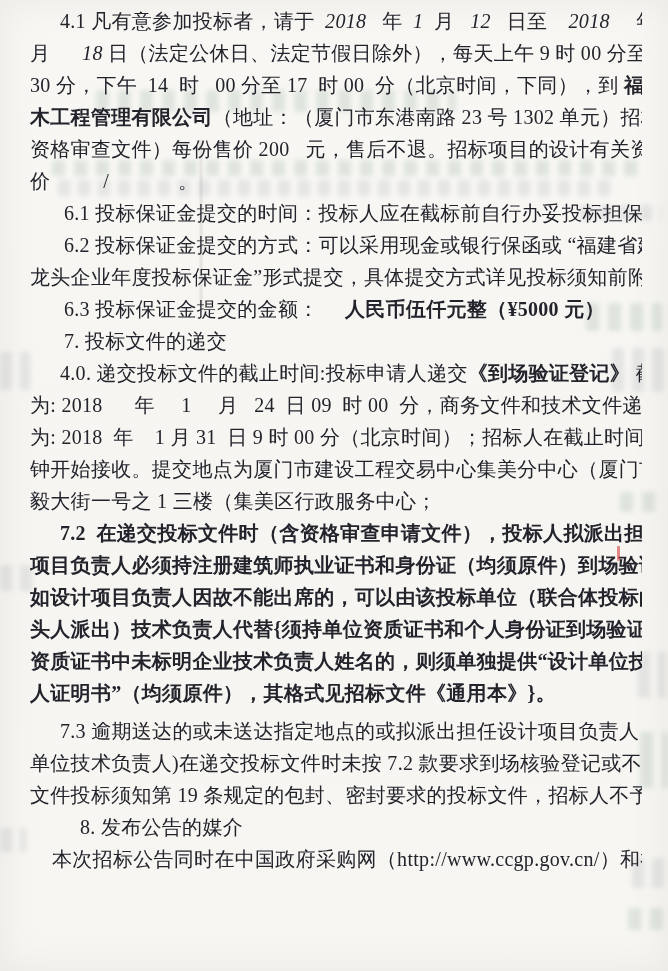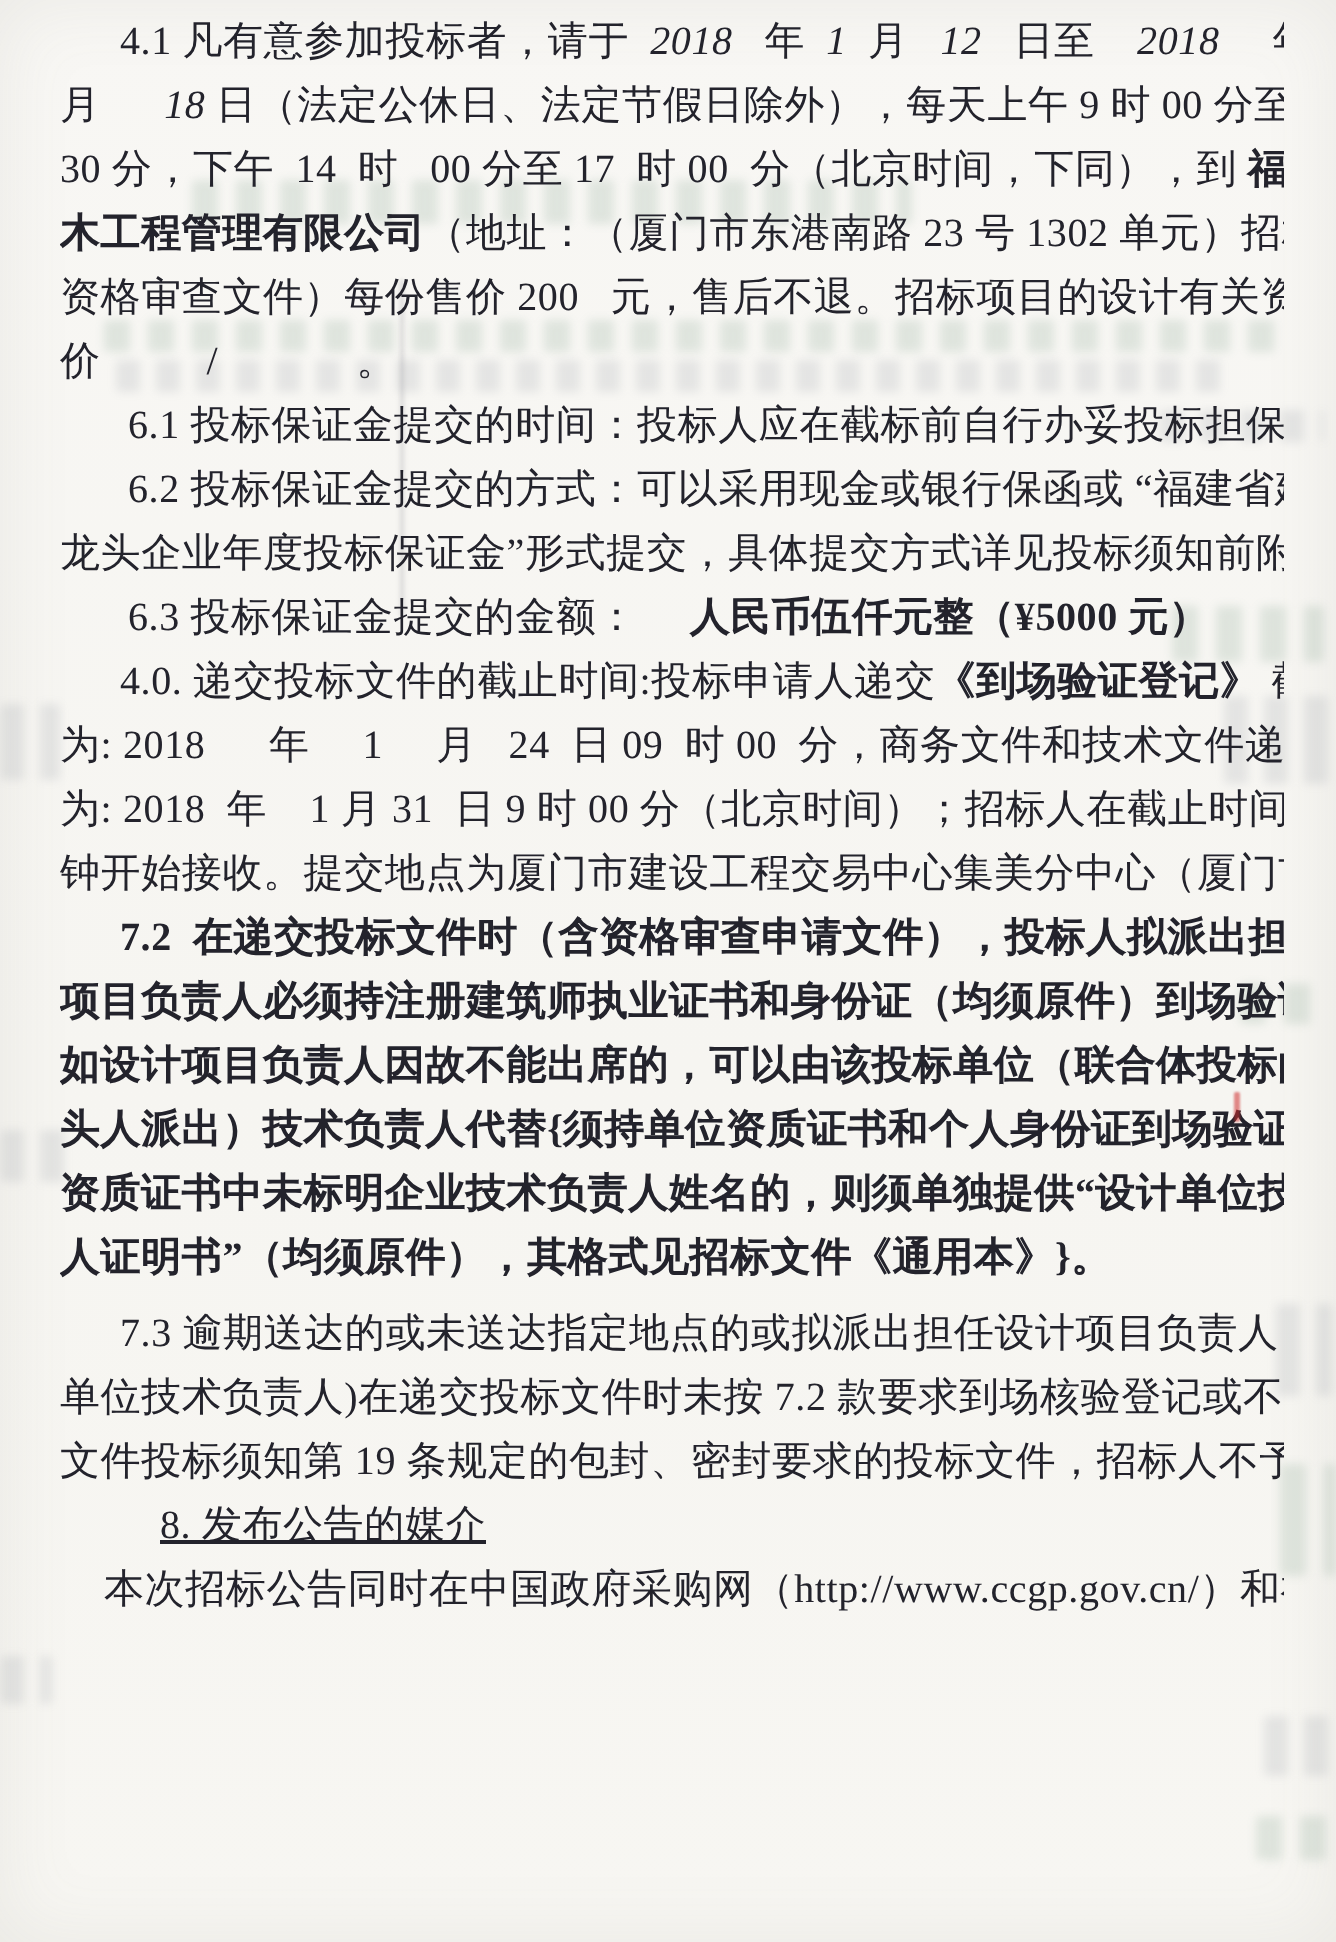--- a/index.html
+++ b/index.html
@@ -15,21 +15,21 @@
   }
   .doc {
     position: relative;
     z-index: 2;
     padding: 5px 26px 0 30px;
     font-size: 20px;
     line-height: 32px;
   }
   .line { white-space: pre; height: 32px; overflow: hidden; }
   .para .line:first-child { text-indent: 30px; }
-  .para[data-name="paragraph-clause-8"]   .line:first-child { text-indent: 50px; text-decoration: underline; }
+  .para[data-name="paragraph-clause-8"]   .line:first-child { text-indent: 50px; }
   .para[data-name="paragraph-closing"]    .line:first-child { text-indent: 22px; }
   .para[data-name="paragraph-clause-5"]   .line:first-child,
   .para[data-name="paragraph-clause-5-1"] .line:first-child,
   .para[data-name="paragraph-clause-6"]   .line:first-child,
   .para[data-name="paragraph-clause-6-1"] .line:first-child,
   .para[data-name="paragraph-clause-6-2"] .line:first-child,
   .para[data-name="paragraph-clause-6-3"] .line:first-child,
   .para[data-name="paragraph-clause-7"]   .line:first-child { text-indent: 34px; }
   .para[data-name="paragraph-clause-7-3"] { margin-top: 6px; }
 
@@ -95,25 +95,29 @@
       <div class="para" data-name="paragraph-clause-6-1">
         <div class="line" data-name="text-line"><span class="seg" data-name="text-segment">6.1 投标保证金提交的时间：</span><span class="seg u" data-name="filled-blank">投标人应在截标前自行办妥投标担保手续；</span></div>
       </div>
       <div class="para" data-name="paragraph-clause-6-2">
         <div class="line" data-name="text-line"><span class="seg" data-name="text-segment">6.2 投标保证金提交的方式：</span><span class="seg u" data-name="filled-blank">可以采用现金或银行保函或 “福建省建筑业</span></div>
         <div class="line" data-name="text-line"><span class="seg u" data-name="filled-blank">龙头企业年度投标保证金”形式提交，具体提交方式详见投标须知前附表；</span></div>
       </div>
       <div class="para" data-name="paragraph-clause-6-3">
         <div class="line" data-name="text-line"><span class="seg" data-name="text-segment">6.3 投标保证金提交的金额：</span><span class="seg u b" data-name="filled-blank">     人民币伍仟元整（¥5000 元）      </span><span class="seg" data-name="text-segment"> 。</span></div>
       </div>
+      <div class="para" data-name="paragraph-clause-7">
+        <div class="line" data-name="text-line"><span class="seg" data-name="text-segment">7. 投标文件的递交</span></div>
+      </div>
       <div class="para" data-name="paragraph-clause-7-1">
         <div class="line" data-name="text-line"><span class="seg" data-name="text-segment">4.0. 递交投标文件的截止时间:投标申请人递交</span><span class="seg b" data-name="text-segment">《到场验证登记》</span><span class="seg" data-name="text-segment"> 截止时间</span></div>
         <div class="line" data-name="text-line"><span class="seg" data-name="text-segment">为: </span><span class="seg u" data-name="filled-blank">2018     </span><span class="seg" data-name="text-segment"> 年</span><span class="seg u" data-name="filled-blank">     1     </span><span class="seg" data-name="text-segment">月</span><span class="seg u" data-name="filled-blank">   24 </span><span class="seg" data-name="text-segment"> 日 </span><span class="seg u" data-name="filled-blank">09 </span><span class="seg" data-name="text-segment"> 时 </span><span class="seg u" data-name="filled-blank">00 </span><span class="seg" data-name="text-segment"> 分，商务文件和技术文件递交的时间</span></div>
         <div class="line" data-name="text-line"><span class="seg" data-name="text-segment">为: </span><span class="seg u" data-name="filled-blank">2018 </span><span class="seg" data-name="text-segment"> 年</span><span class="seg u" data-name="filled-blank">    1 </span><span class="seg" data-name="text-segment">月</span><span class="seg u" data-name="filled-blank"> 31 </span><span class="seg" data-name="text-segment"> 日 9 时 </span><span class="seg u" data-name="filled-blank">00</span><span class="seg" data-name="text-segment"> 分（北京时间）；招标人在截止时间前 </span></div>
         <div class="line" data-name="text-line"><span class="seg" data-name="text-segment">钟开始接收。提交地点为</span><span class="seg u" data-name="filled-blank">厦门市建设工程交易中心集美分中心（厦门市集美区诚</span></div>
+        <div class="line" data-name="text-line"><span class="seg u" data-name="filled-blank">毅大街一号之 1 三楼（集美区行政服务中心；</span></div>
       </div>
       <div class="para" data-name="paragraph-clause-7-2">
         <div class="line" data-name="text-line"><span class="seg b" data-name="text-segment">7.2  </span><span class="seg u b th" data-name="filled-blank">在递交投标文件时（含资格审查申请文件），投标人拟派出担任设计</span></div>
         <div class="line" data-name="text-line"><span class="seg u b th" data-name="filled-blank">项目负责人必须持注册建筑师执业证书和身份证（均须原件）到场验证登记。</span></div>
         <div class="line" data-name="text-line"><span class="seg u b th" data-name="filled-blank">如设计项目负责人因故不能出席的，可以由该投标单位（联合体投标的，由牵</span></div>
         <div class="line" data-name="text-line"><span class="seg u b th" data-name="filled-blank">头人派出）技术负责人代替{须持单位资质证书和个人身份证到场验证登记，若</span></div>
         <div class="line" data-name="text-line"><span class="seg u b th" data-name="filled-blank">资质证书中未标明企业技术负责人姓名的，则须单独提供“设计单位技术负责</span></div>
         <div class="line" data-name="text-line"><span class="seg u b th" data-name="filled-blank">人证明书”（均须原件），其格式见招标文件《通用本》}。</span></div>
       </div>
       <div class="para" data-name="paragraph-clause-7-3">

